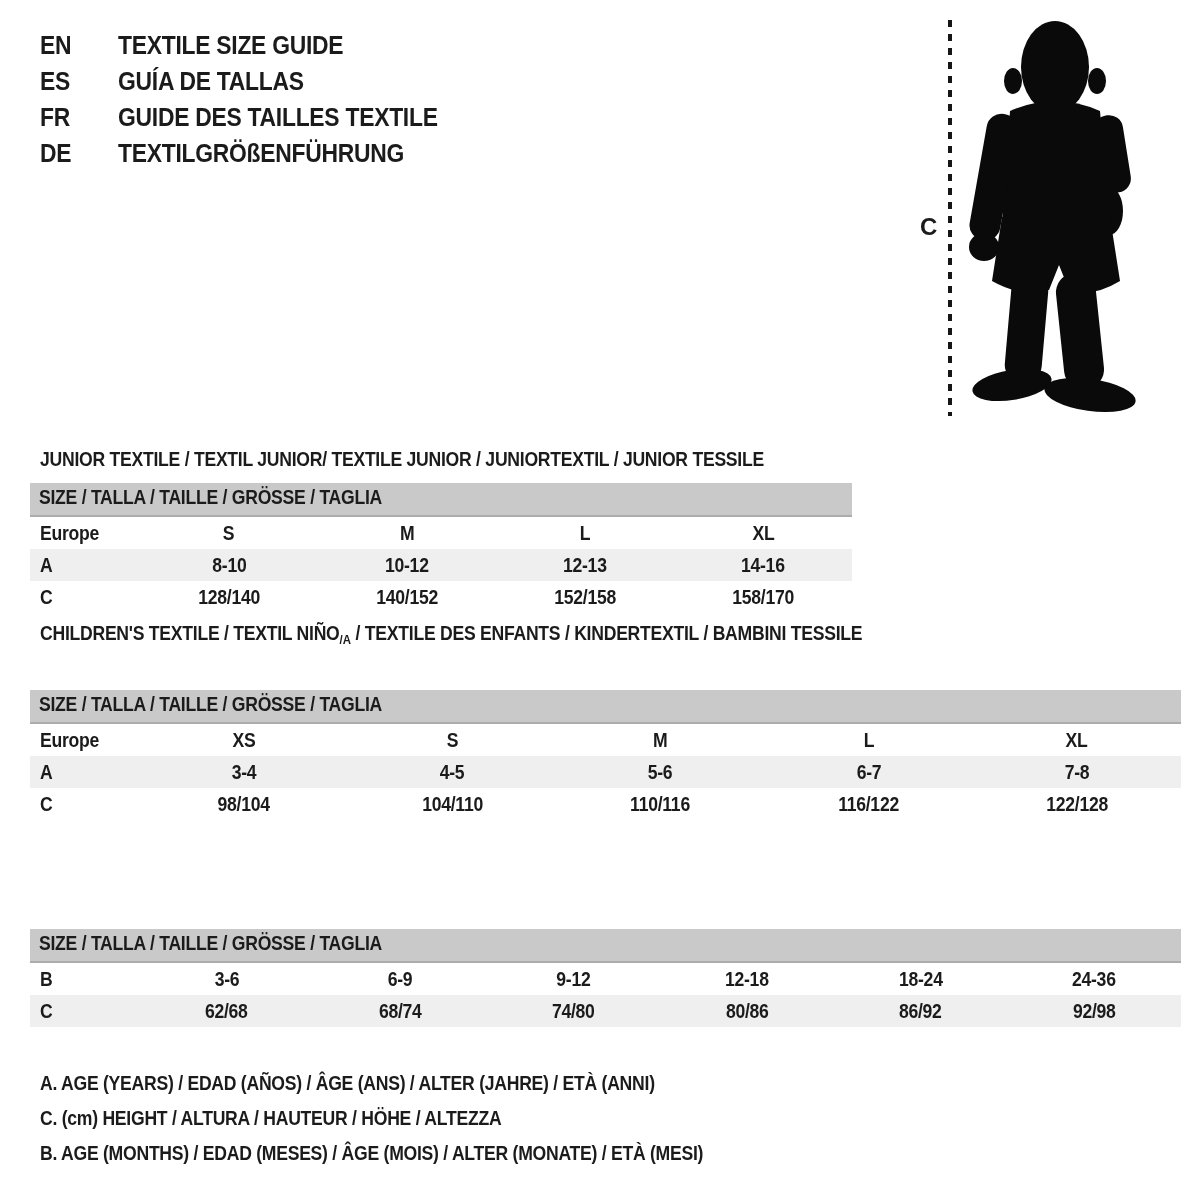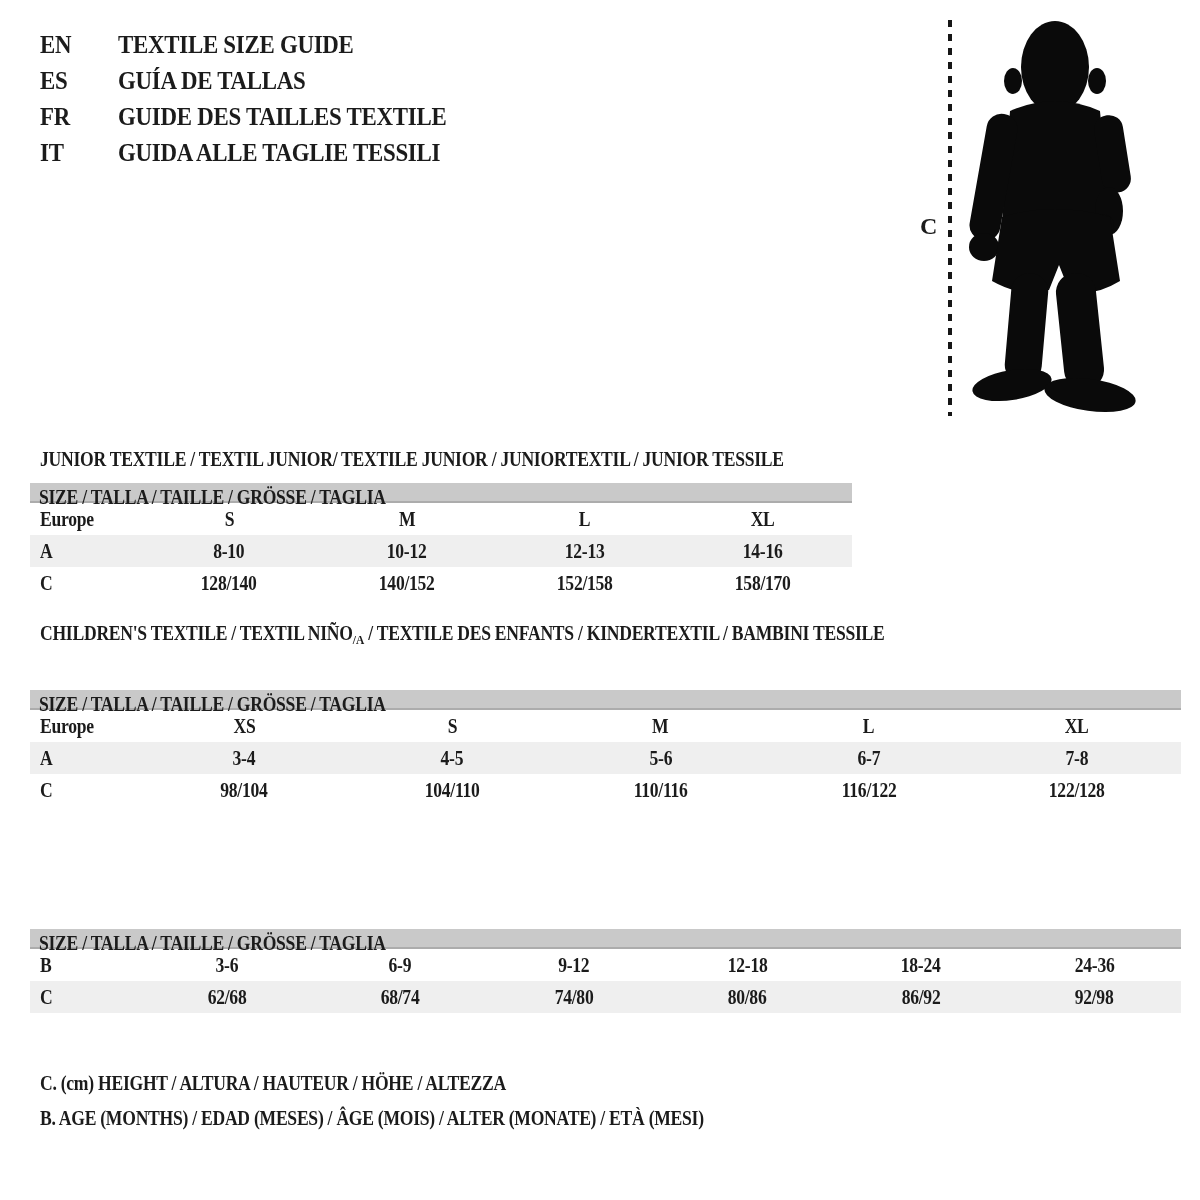--- a/index.html
+++ b/index.html
@@ -1,20 +1,20 @@
 <!DOCTYPE html>
 <html><head>
 <meta charset="utf-8">
 <style>
   html,body{margin:0;padding:0;background:#ffffff;}
   .canvas{
     position:relative;
     width:1200px;height:1200px;
     background:#ffffff;
-    font-family:Liberation Serif, serif;
+    font-family:Liberation Sans, sans-serif;
     font-weight:bold;
     color:#1b1b1b;
     overflow:hidden;
   }
   .cx{
     display:inline-block;
     transform:scaleX(.88);
     transform-origin:0 50%;
     white-space:nowrap;
     letter-spacing:-.3px;
@@ -42,21 +42,21 @@
   .title-junior{top:436px;margin-top:12px;}
   .title-children{top:622px;}
   .title-babies{top:849px;line-height:35.5px;}
   .sub{font-size:13px;vertical-align:-4px;letter-spacing:0;}
   
   .size-table{position:absolute;left:30px;}
   .tb-junior{top:483px;width:822px;}
   .tb-children{top:690px;width:1151px;}
   .tb-babies{top:929px;width:1151px;}
   .size-bar{
-    height:20px;background:#c9c9c9;border-bottom:2px solid #acacac;
+    height:34px;background:#c9c9c9;border-bottom:2px solid #acacac;
     font-size:20px;line-height:28px;padding-left:9px;box-sizing:border-box;
   }
   .trow{display:grid;height:32px;align-items:center;font-size:20px;}
   .t4{grid-template-columns:110px repeat(4,1fr);}
   .t5{grid-template-columns:110px repeat(5,1fr);}
   .t6{grid-template-columns:110px repeat(6,1fr);}
   .rl{padding-left:10px;text-align:left;}
   .val{text-align:center;}
   .shaded{background:#efefef;}
   
@@ -75,22 +75,22 @@
     </div>
     <div class="lang-row">
       <span class="lang-code"><span class="cx">ES</span></span>
       <span class="cx">GUÍA DE TALLAS</span>
     </div>
     <div class="lang-row">
       <span class="lang-code"><span class="cx">FR</span></span>
       <span class="cx">GUIDE DES TAILLES TEXTILE</span>
     </div>
     <div class="lang-row">
-      <span class="lang-code"><span class="cx">IT</span></span>
-      <span class="cx">GUIDA ALLE TAGLIE TESSILI</span>
+      <span class="lang-code"><span class="cx">DE</span></span>
+      <span class="cx">TEXTILGRÖßENFÜHRUNG</span>
     </div>
   </div>
 
   <div class="measure-line"></div>
   <div class="measure-label">C</div>
   <svg class="silhouette" width="180" height="402" viewBox="0 0 180 400" aria-hidden="true">
     <g fill="#0a0a0a">
       <ellipse cx="93" cy="52" rx="34" ry="46"></ellipse>
       <ellipse cx="51" cy="66" rx="9" ry="13"></ellipse>
       <ellipse cx="135" cy="66" rx="9" ry="13"></ellipse>
@@ -189,17 +189,18 @@
       <span class="val"><span class="cxc">62/68</span></span>
       <span class="val"><span class="cxc">68/74</span></span>
       <span class="val"><span class="cxc">74/80</span></span>
       <span class="val"><span class="cxc">80/86</span></span>
       <span class="val"><span class="cxc">86/92</span></span>
       <span class="val"><span class="cxc">92/98</span></span>
     </div>
   </div>
 
   <div class="legend">
+    <div><span class="cx">A. AGE (YEARS) / EDAD (AÑOS) / ÂGE (ANS) / ALTER (JAHRE) / ETÀ (ANNI)</span></div>
     <div><span class="cx">C. (cm) HEIGHT / ALTURA / HAUTEUR / HÖHE / ALTEZZA</span></div>
     <div><span class="cx">B. AGE (MONTHS) / EDAD (MESES) / ÂGE (MOIS) / ALTER (MONATE) / ETÀ (MESI)</span></div>
   </div>
 
 </div>
 
 </body></html>

